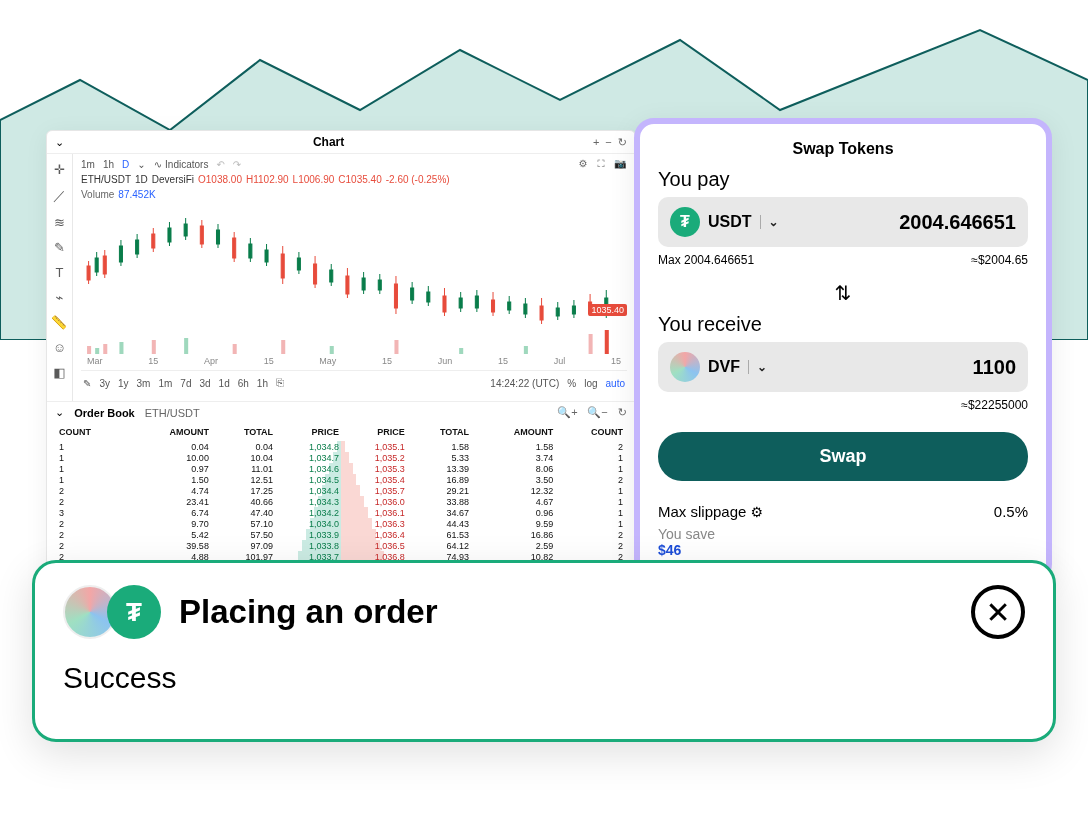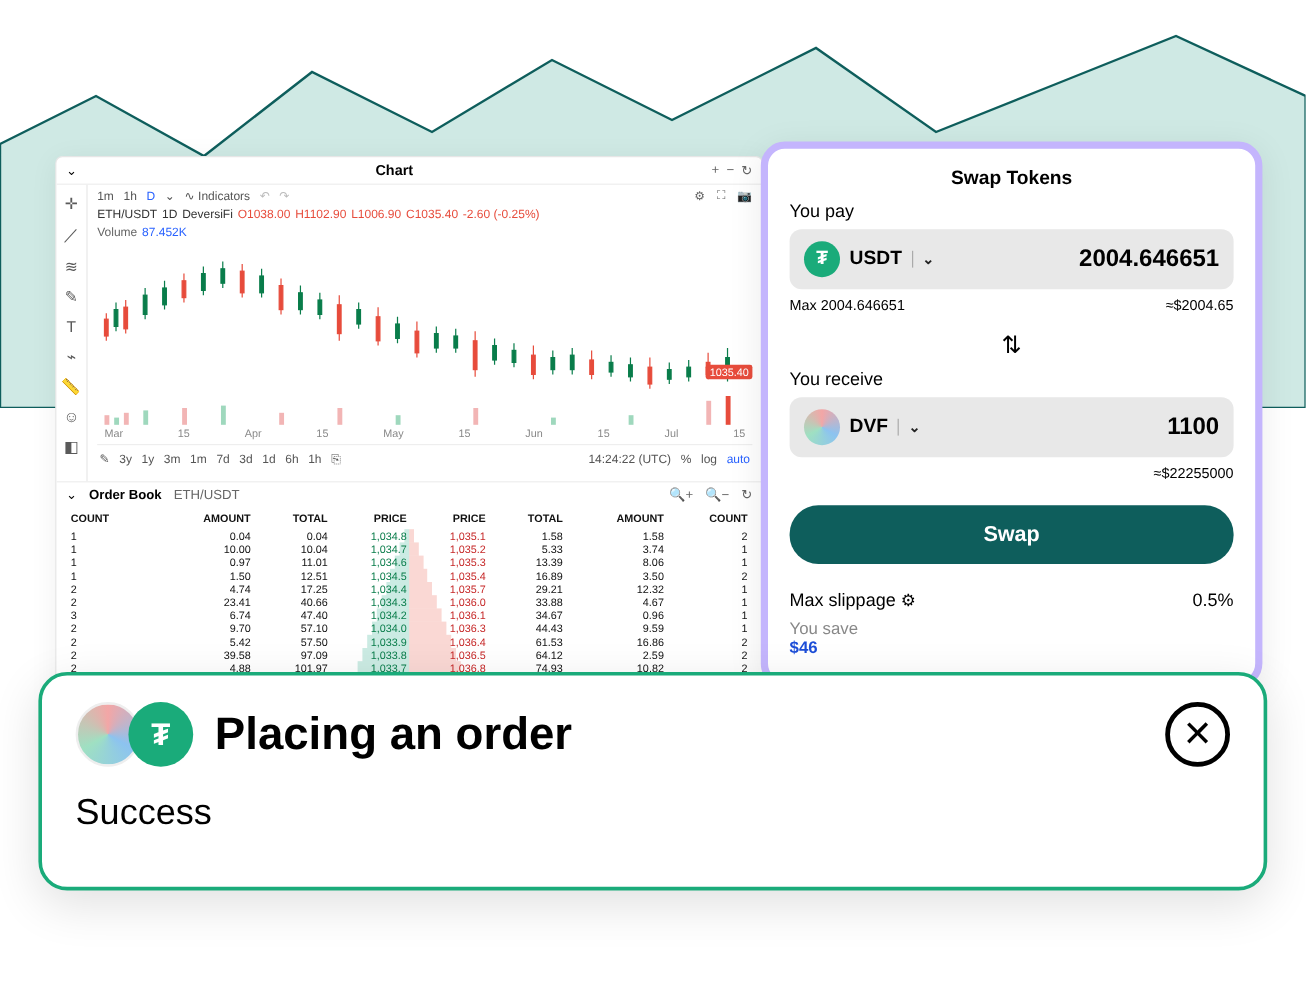--- a/index.html
+++ b/index.html
@@ -45,21 +45,21 @@
 .ob td:first-child { text-align:left; }
 .ob .bid-price { color: #0a7d4b; }
 .ob .ask-price { color: #c62828; }
 .ob .depth-b { position: absolute; right:0; top:0; bottom:0; background: rgba(16,163,127,0.22); z-index:0; }
 .ob .depth-a { position: absolute; left:0; top:0; bottom:0; background: rgba(231,76,60,0.22); z-index:0; }
 .ob td span { position:relative; z-index:1; }
 
 
 .swap { position: absolute; right: 36px; top: 118px; width: 418px; background:#fff; border:6px solid #c4b5fd; border-radius: 20px; padding: 16px 18px 20px; z-index:2; box-shadow: 0 6px 28px rgba(0,0,0,0.08); }
 .swap h3 { text-align:center; font-size:16px; font-weight:600; margin-bottom: 10px; }
-.swap .lbl { font-size: 15px; margin: 8px 0 6px; }
+.swap .lbl { font-size: 20px; margin: 8px 0 6px; }
 .swap .row { background:#e8e8e8; border-radius:10px; display:flex; align-items:center; padding:10px 12px; gap:8px; }
 .swap .tok { display:flex; align-items:center; gap:8px; font-weight:700; font-size:16px;}
 .swap .tok .ico { width:30px; height:30px; border-radius:50%; display:flex; align-items:center; justify-content:center; font-weight:700; color:#fff; }
 .swap .usdt { background:#1aab7a; }
 .swap .dvf { background: conic-gradient(#f3a6a6,#8cc3f0,#9fe0c2,#f3a6a6); }
 .swap .chev { color:#222; font-size:12px; border-left:1px solid #aaa; padding-left:8px; }
 .swap .amt { margin-left:auto; font-size:20px; font-weight:700; }
 .swap .sub { display:flex; justify-content:space-between; font-size:12px; margin-top:6px; }
 .swap .sub .max { }
 .swap .swapicon { text-align:center; margin: 14px 0 4px; font-size:20px; }
@@ -69,21 +69,21 @@
 .swap .meta2 { display:flex; justify-content:space-between; margin-top:6px; color:#888; font-size:14px;flex-direction:column; }
 .swap .save { color:#1d4ed8; font-weight:600; }
 
 
 .toast { position:absolute; left:32px; right:32px; top:560px; height:182px; background:#fff; border:3px solid #1aab7a; border-radius:24px; z-index:5; box-shadow: 0 12px 40px rgba(0,0,0,0.12); padding: 22px 28px; }
 .toast .top { display:flex; align-items:center; gap:18px; }
 .toast .icons { display:flex; align-items:center; }
 .toast .ic { width:54px; height:54px; border-radius:50%; display:flex; align-items:center; justify-content:center; color:#fff; font-size:26px; font-weight:700; }
 .toast .ic.dvf { background: conic-gradient(#f3a6a6,#8cc3f0,#9fe0c2,#f3a6a6); border:2px solid #eee; margin-right:-10px; }
 .toast .ic.usdt { background:#1aab7a; }
-.toast h2 { font-size:38px; font-weight:700; }
+.toast h2 { font-size:33px; font-weight:700; }
 .toast .close { margin-left:auto; width:54px; height:54px; border:4px solid #000; border-radius:50%; display:flex; align-items:center; justify-content:center; font-size:30px; cursor:pointer; }
 .toast .status { margin-top:22px; font-size:30px; }
 </style>
 </head>
 <body>
 
 <svg class="bg-mountains" viewBox="0 0 1088 340" preserveAspectRatio="none">
   <path d="M0,120 L80,80 L170,130 L260,60 L360,110 L460,50 L560,100 L680,40 L780,110 L880,70 L980,30 L1088,80 L1088,340 L0,340 Z" fill="#cfe9e4" stroke="#0e5e5c" stroke-width="2"></path>
 </svg>
 

